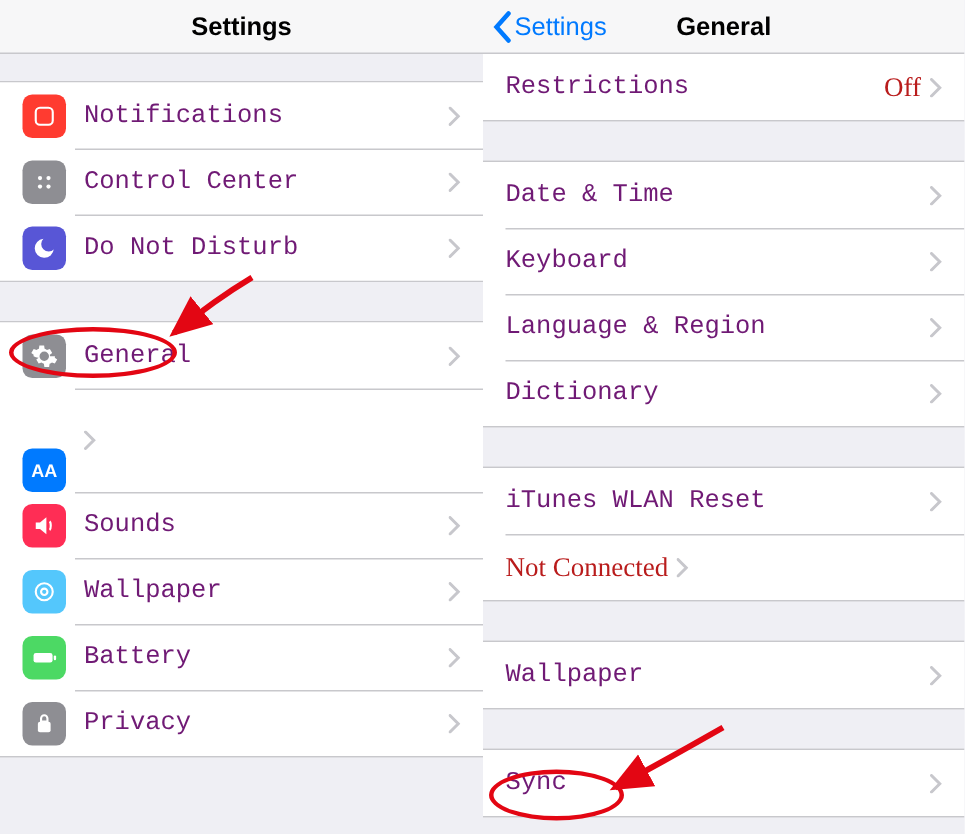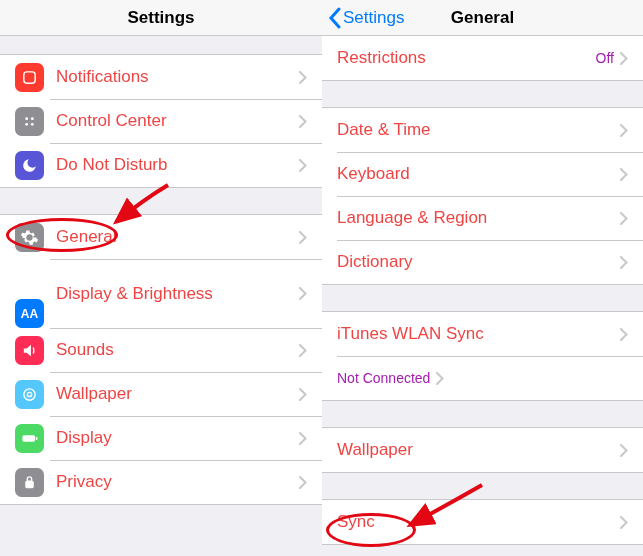--- a/index.html
+++ b/index.html
@@ -93,26 +93,28 @@
       display: flex;
       align-items: center;
       justify-content: center;
       flex: none;
       color: #fff;
       font-size: 16px;
     }
     .row-label {
       flex: 1;
       font-size: 17px;
-      color: #ef4444;
+      color: #701a75;
+      font-family: Liberation Mono, monospace;
     }
     .row-value {
-      font-size: 14px;
-      color: #a21caf;
+      font-size: 18px;
+      color: #b91c1c;
       margin-right: 6px;
+      font-family: Liberation Serif, serif;
     }
     .chevron {
       color: #c7c7cc;
       flex: none;
     }
     .chevron svg { width: 8px; height: 13px; display: block; }
 
     
     .bg-red    { background: #ff3b30; }
     .bg-gray   { background: #8e8e93; }
@@ -200,21 +202,20 @@
           </div>
         <span class="row-label">General</span>
         <span class="chevron">
             <svg viewBox="0 0 8 13">
               <path d="M1 1l5.5 5.5L1 12" stroke="currentColor" stroke-width="2" fill="none" stroke-linecap="round"></path>
             </svg>
           </span>
       </div>
       <div class="row">
         <div class="row-icon bg-blue" style="font-weight:700;font-size:12px">AA</div>
-        <span class="row-label">Display &amp; Brightness</span>
         <span class="chevron">
             <svg viewBox="0 0 8 13">
               <path d="M1 1l5.5 5.5L1 12" stroke="currentColor" stroke-width="2" fill="none" stroke-linecap="round"></path>
             </svg>
           </span>
       </div>
       <div class="row">
         <div class="row-icon bg-pink">
             <svg width="17" height="17" viewBox="0 0 24 24" fill="white">
               <path d="M4 9v6h4l6 5V4L8 9H4z"></path>
@@ -242,21 +243,21 @@
             </svg>
           </span>
       </div>
       <div class="row">
         <div class="row-icon bg-green">
             <svg width="19" height="19" viewBox="0 0 24 24" fill="white">
               <rect x="3" y="8" width="16" height="8" rx="2"></rect>
               <rect x="20" y="10" width="2" height="4" rx="1"></rect>
             </svg>
           </div>
-        <span class="row-label">Display</span>
+        <span class="row-label">Battery</span>
         <span class="chevron">
             <svg viewBox="0 0 8 13">
               <path d="M1 1l5.5 5.5L1 12" stroke="currentColor" stroke-width="2" fill="none" stroke-linecap="round"></path>
             </svg>
           </span>
       </div>
       <div class="row">
         <div class="row-icon bg-gray">
             <svg width="17" height="17" viewBox="0 0 24 24" fill="white">
               <path d="M9 7a3 3 0 116 0v3H9V7z" fill="none" stroke="white" stroke-width="2"></path>
@@ -341,21 +342,21 @@
               <path d="M1 1l5.5 5.5L1 12" stroke="currentColor" stroke-width="2" fill="none" stroke-linecap="round"></path>
             </svg>
           </span>
       </div>
     </div>
 
     <div class="spacer"></div>
 
     <div class="group">
       <div class="row no-icon">
-        <span class="row-label">iTunes WLAN Sync</span>
+        <span class="row-label">iTunes WLAN Reset</span>
         <span class="chevron">
             <svg viewBox="0 0 8 13">
               <path d="M1 1l5.5 5.5L1 12" stroke="currentColor" stroke-width="2" fill="none" stroke-linecap="round"></path>
             </svg>
           </span>
       </div>
       <div class="row no-icon">
         <span class="row-value">Not Connected</span>
         <span class="chevron">
             <svg viewBox="0 0 8 13">

